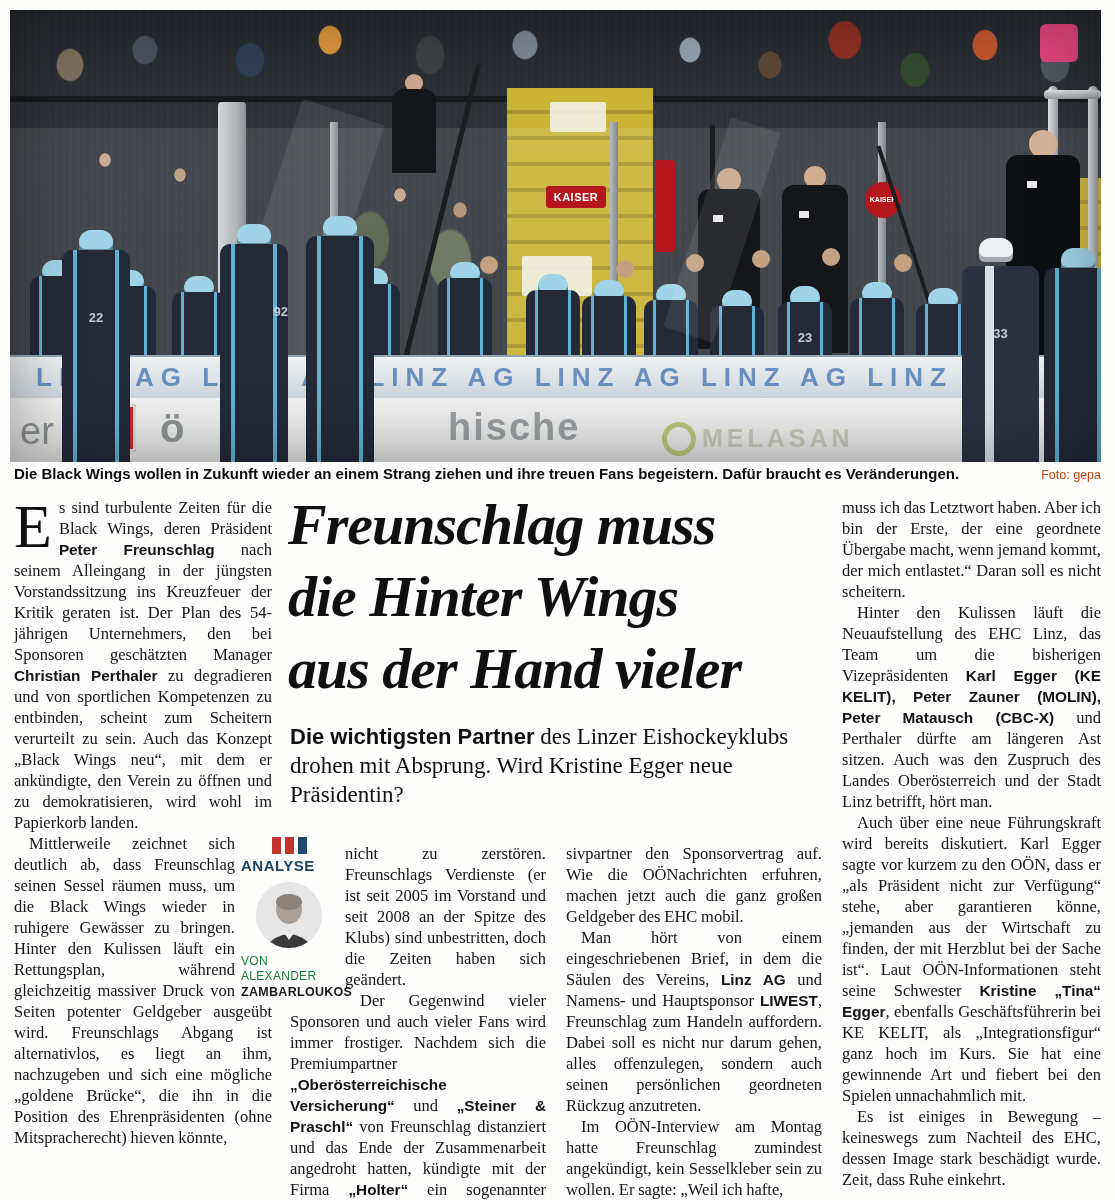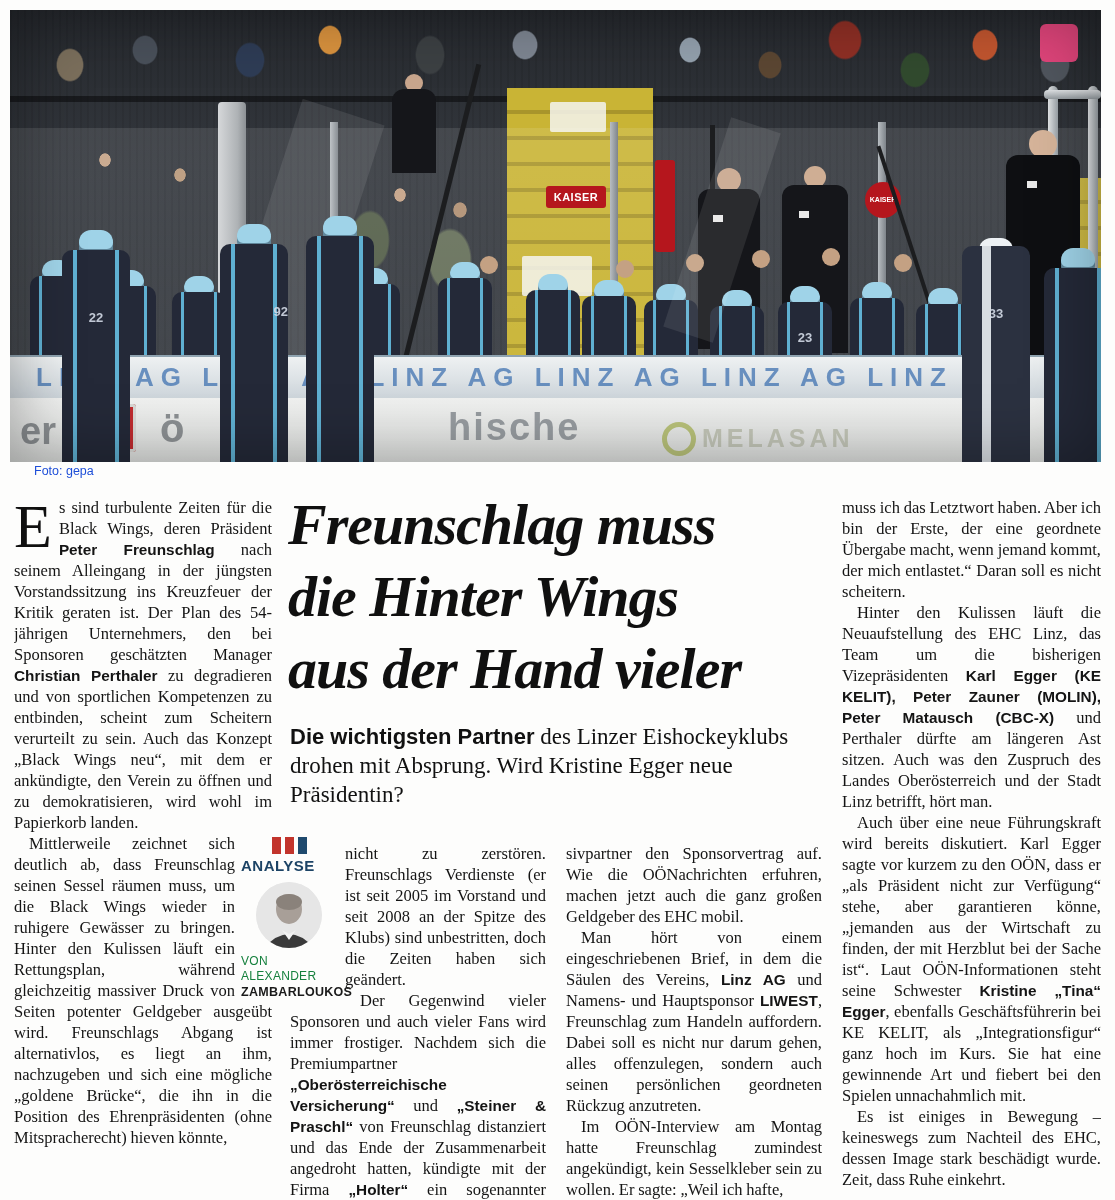--- a/index.html
+++ b/index.html
@@ -65,36 +65,36 @@
           font:700 13px "Liberation Sans",sans-serif;opacity:.9;}
   .p.goalie .helm{background:#edf1f4;box-shadow:inset 0 -5px 0 rgba(60,70,80,.4);}
   .p.goalie .torso{background:linear-gradient(90deg,#2b3140 0 30%,#d8dde2 30% 42%,#2b3140 42%);}
   .linz{left:0;right:0;top:345px;height:43px;z-index:20;
         background:linear-gradient(180deg,#eef1f2,#ccd4da);border-top:2px solid #8fa3b0;
         color:rgba(74,121,180,.8);font:800 26px/41px "Liberation Sans",sans-serif;
         letter-spacing:7px;white-space:nowrap;overflow:hidden;padding-left:26px;}
   .lowboard{left:0;right:0;top:388px;height:64px;z-index:21;
             background:linear-gradient(180deg,#f0f1f0,#dfe1df);}
   .lowboard span{position:absolute;font-family:"Liberation Sans",sans-serif;}
-  .frag1{left:10px;top:12px;font-size:38px;font-weight:700;color:#8c9093;}
+  .frag1{left:10px;top:12px;font-size:38px;font-weight:400;color:#8c9093;}
   .redbox{left:86px;top:6px;width:40px;height:48px;background:#bf2b2f;border-radius:3px;
           box-shadow:inset 0 0 0 3px #d8d8d5;}
   .frag2{left:150px;top:8px;font-size:40px;font-weight:700;color:#8c9093;}
   .fragh{left:438px;top:8px;font-size:38px;font-weight:700;color:#979ca0;letter-spacing:2px;}
   .ring{left:652px;top:24px;width:24px;height:24px;border:5px solid #b9c27a;border-radius:50%;background:transparent;}
   .melasan{left:692px;top:26px;font-size:25px;font-weight:700;color:#c3c6b8;letter-spacing:4px;}
   .beton{left:1040px;top:44px;font-size:11px;color:#6a6e71;font-style:italic;}
   .pinkbox{left:1030px;top:14px;width:38px;height:38px;background:#e0457b;border-radius:6px;z-index:22;}
   .photo .vin{left:0;top:0;right:0;bottom:0;box-shadow:inset 0 0 70px rgba(0,0,0,.35);z-index:40;}
 
   
   .cap-row{position:absolute;left:14px;top:464px;width:1087px;display:flex;
            justify-content:space-between;align-items:baseline;}
   .caption{margin:0;font:700 15px/19px "Liberation Sans",sans-serif;color:#0d0d0d;}
-  .credit{font:400 12.5px "Liberation Sans",sans-serif;color:#1d4ed8;white-space:nowrap;padding-left:20px;}
+  .credit{font:400 12.5px "Liberation Sans",sans-serif;color:#c2410c;white-space:nowrap;padding-left:20px;}
 
   
   .headline{position:absolute;left:288px;top:489px;width:560px;margin:0;
             font:700 italic 58px/72px "Liberation Serif",serif;color:#101010;letter-spacing:-1px;}
   .subhead{position:absolute;left:290px;top:722px;width:540px;margin:0;
            font:400 23px/29px "Liberation Serif",serif;color:#111;}
   .subhead .b{font-family:"Liberation Sans",sans-serif;font-weight:700;font-size:22px;}
 
   
   .analyse{position:absolute;left:241px;top:837px;width:96px;text-align:left;z-index:5;}
@@ -264,33 +264,34 @@
           <i class="torso" style="left: 0px; top: 20px; width: 100%; bottom: 0px;">
             <span class="num" style="top: 60px; text-align: right;">92</span>
           </i>
         </div>
         <div class="p" style="position: absolute; left: 296px; top: 206px; width: 68px; height: 246px;">
           <i class="helm" style="left: 17px; top: 0px; width: 34px; height: 24px;"></i>
           <i class="torso" style="left: 0px; top: 20px; width: 100%; bottom: 0px;"></i>
         </div>
         <div class="p goalie" style="position: absolute; left: 952px; top: 228px; width: 68px; height: 224px;">
           <i class="helm" style="left: 17px; top: 0px; width: 34px; height: 24px;"></i>
-          <i class="torso" style="left: 0px; top: 8px; width: 100%; bottom: 0px;">
+          <i class="torso" style="left: 0px; top: 28px; width: 100%; bottom: 0px; padding-left: 9px;">
             <span class="num" style="top: 60px;">33</span>
           </i>
         </div>
         <div class="p" style="position: absolute; left: 1034px; top: 238px; width: 68px; height: 214px;">
           <i class="helm" style="left: 17px; top: 0px; width: 34px; height: 24px;"></i>
           <i class="torso" style="left: 0px; top: 20px; width: 100%; bottom: 0px;"></i>
         </div>
       </div>
     <div class="vin"></div>
   </figure>
 
   <div class="cap-row">
+    <p class="caption">Die Black Wings wollen in Zukunft wieder an einem Strang ziehen und ihre treuen Fans begeistern. Dafür braucht es Veränderungen.</p>
     <span class="credit">Foto: gepa</span>
   </div>
 
   <h1 class="headline">
       <div>Freunschlag muss</div>
       <div>die Hinter Wings</div>
       <div>aus der Hand vieler</div>
     </h1>
   <p class="subhead"><span class="b">Die wichtigsten Partner</span><span> des Linzer Eishockeyklubs drohen mit Absprung. Wird Kristine Egger neue Präsidentin?</span></p>
 

